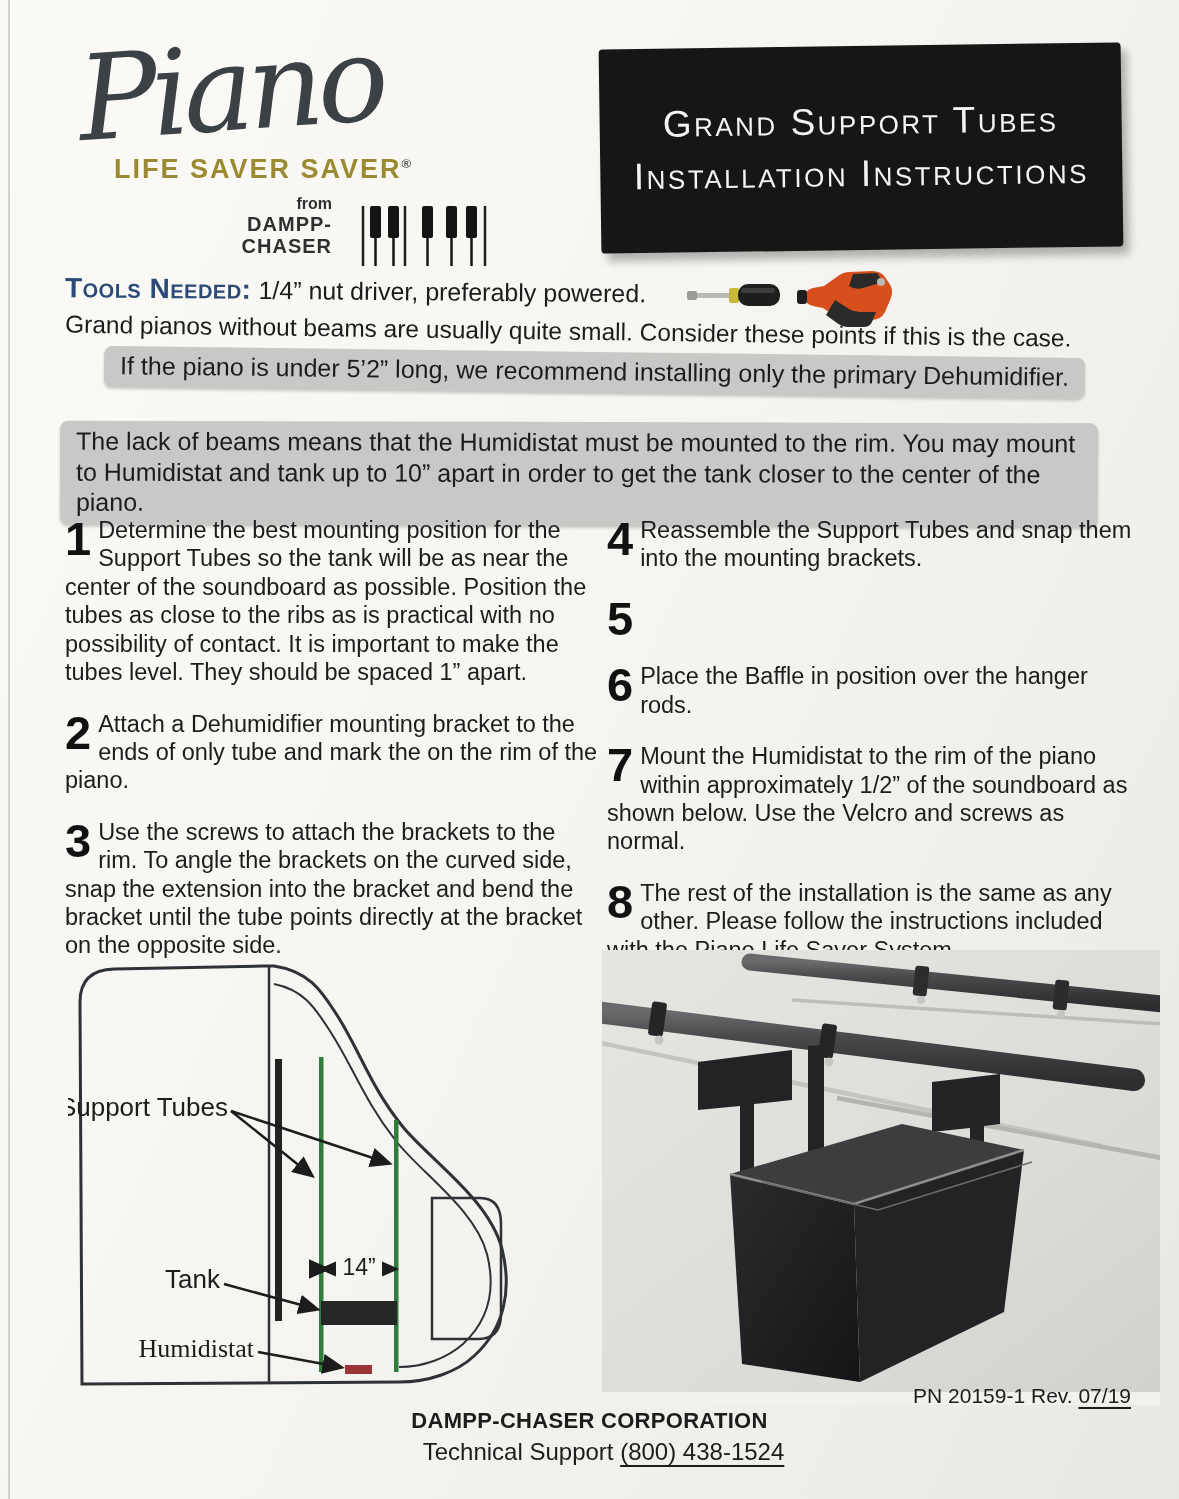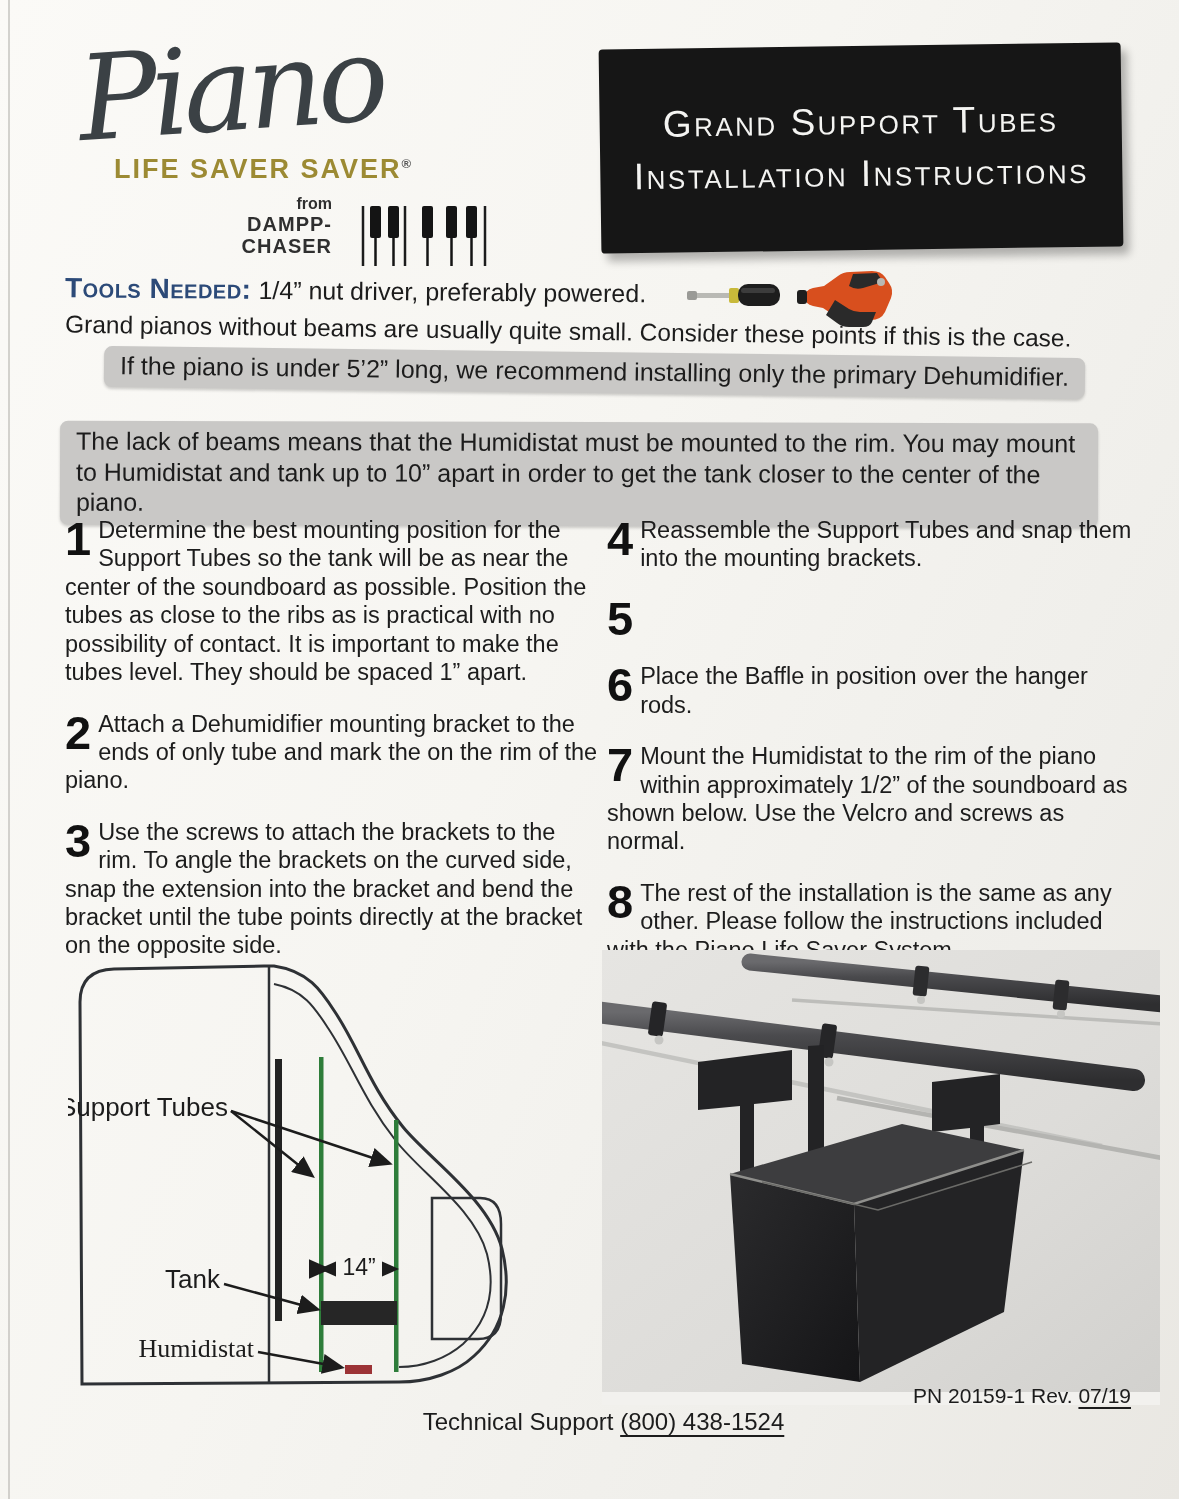--- a/index.html
+++ b/index.html
@@ -223,20 +223,21 @@
       <polygon points="128,224 252,254 422,200 300,174" fill="#3d3d3f"></polygon>
       <polygon points="128,224 252,254 258,432 140,414" fill="url(#boxface)"></polygon>
       <polygon points="252,254 422,200 402,362 258,432" fill="#232325"></polygon>
       <path d="M128,224 L252,254 L422,200" fill="none" stroke="#8f8f8c" stroke-width="2.5"></path>
       <path d="M160,232 L276,260 L430,212" fill="none" stroke="#6b6b68" stroke-width="1.5"></path>
     </g>
     <rect x="0" y="442" width="558" height="13" fill="#f2f1ee"></rect>
   </svg>
 
   <div class="footer">
+    <div class="footer-company">DAMPP-CHASER CORPORATION</div>
     <div class="footer-support">
       <span>Technical Support </span><span class="footer-phone">(800) 438-1524</span>
     </div>
   </div>
   <div class="footer-pn">
     <span>PN 20159-1 Rev. </span><span class="footer-rev">07/19</span>
   </div>
 
 </div>
 

